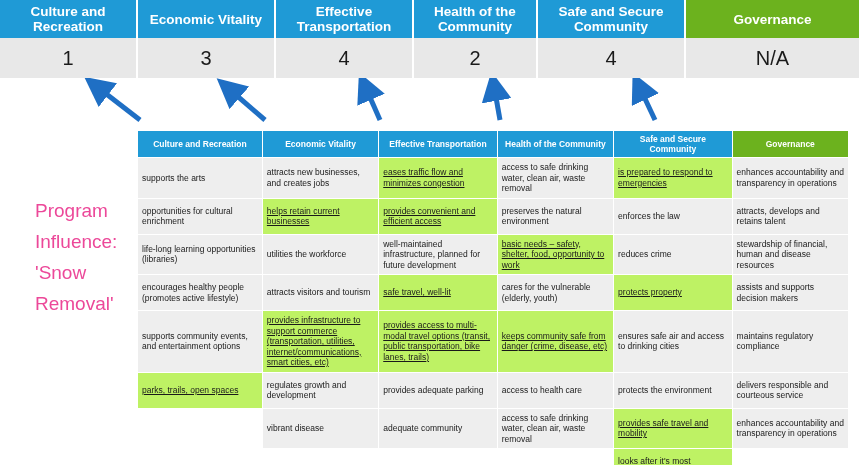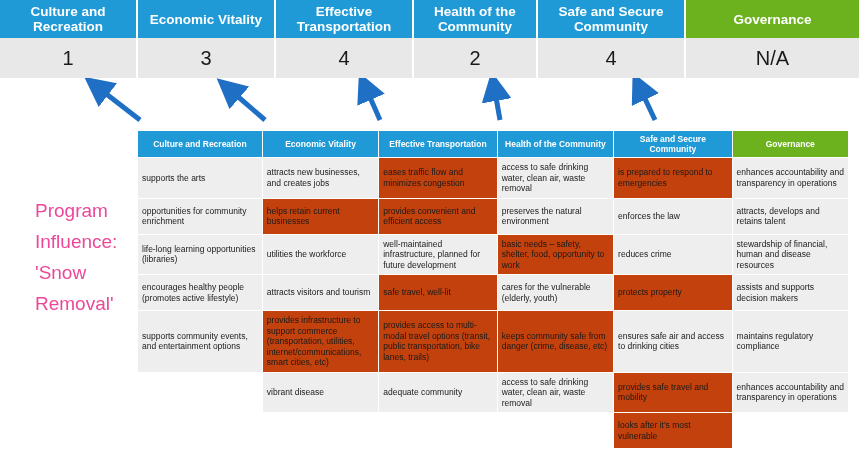--- a/index.html
+++ b/index.html
@@ -108,21 +108,22 @@
     line-height: 10.5px;
     color: #1a1a1a;
     vertical-align: middle;
     padding: 4px 4px;
     border: 1px solid #ffffff;
     background: #eeeeee;
     height: 36px;
     box-sizing: border-box;
   }
   #matrix td.hl {
-    background: #c2410c;
+    background: #bef264;
+    text-decoration: underline;
   }
   #matrix td.blank {
     background: #ffffff;
     border: 1px solid #ffffff;
   }
 </style>
 </head>
 <body>
 
 <div id="top-header">
@@ -182,21 +183,21 @@
   <tbody>
       <tr>
         <td>supports the arts</td>
         <td>attracts new businesses, and creates jobs</td>
         <td class="hl">eases traffic flow and minimizes congestion</td>
         <td>access to safe drinking water, clean air, waste removal</td>
         <td class="hl">is prepared to respond to emergencies</td>
         <td>enhances accountability and transparency in operations</td>
       </tr>
       <tr>
-        <td>opportunities for community enrichment</td>
+        <td>opportunities for cultural enrichment</td>
         <td class="hl">helps retain current businesses</td>
         <td class="hl">provides convenient and efficient access</td>
         <td>preserves the natural environment</td>
         <td>enforces the law</td>
         <td>attracts, develops and retains talent</td>
       </tr>
       <tr>
         <td>life-long learning opportunities (libraries)</td>
         <td>utilities the workforce</td>
         <td>well-maintained infrastructure, planned for future development</td>
@@ -214,20 +215,28 @@
       </tr>
       <tr>
         <td>supports community events, and entertainment options</td>
         <td class="hl">provides infrastructure to support commerce (transportation, utilities, internet/communications, smart cities, etc)</td>
         <td class="hl">provides access to multi-modal travel options (transit, public transportation, bike lanes, trails)</td>
         <td class="hl">keeps community safe from danger (crime, disease, etc)</td>
         <td>ensures safe air and access to drinking cities</td>
         <td>maintains regulatory compliance</td>
       </tr>
       <tr>
+        <td class="hl">parks, trails, open spaces</td>
+        <td>regulates growth and development</td>
+        <td>provides adequate parking</td>
+        <td>access to health care</td>
+        <td>protects the environment</td>
+        <td>delivers responsible and courteous service</td>
+      </tr>
+      <tr>
         <td class="blank"></td>
         <td>vibrant disease</td>
         <td>adequate community</td>
         <td>access to safe drinking water, clean air, waste removal</td>
         <td class="hl">provides safe travel and mobility</td>
         <td>enhances accountability and transparency in operations</td>
       </tr>
       <tr>
         <td class="blank"></td>
         <td class="blank"></td>

